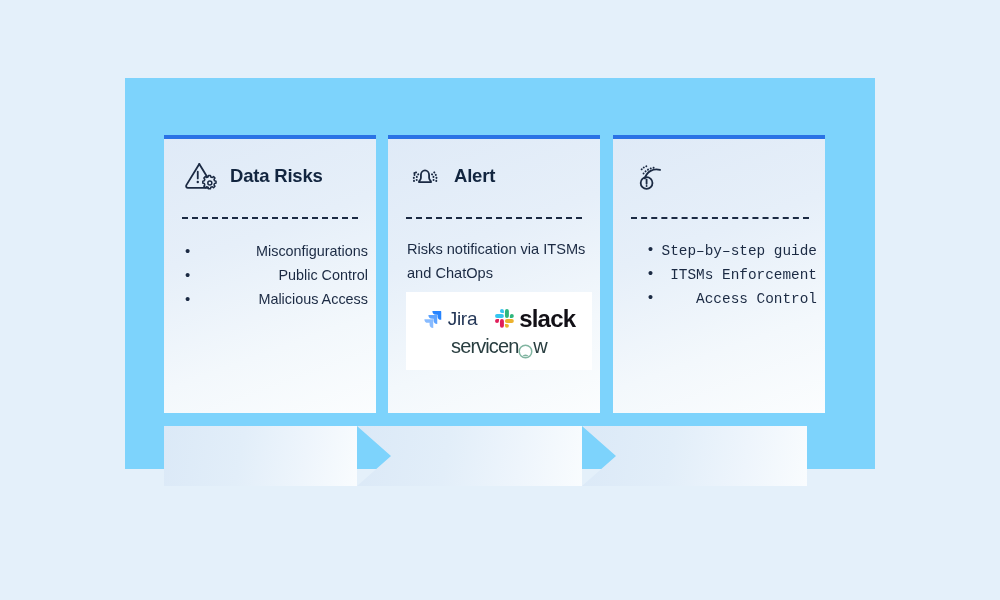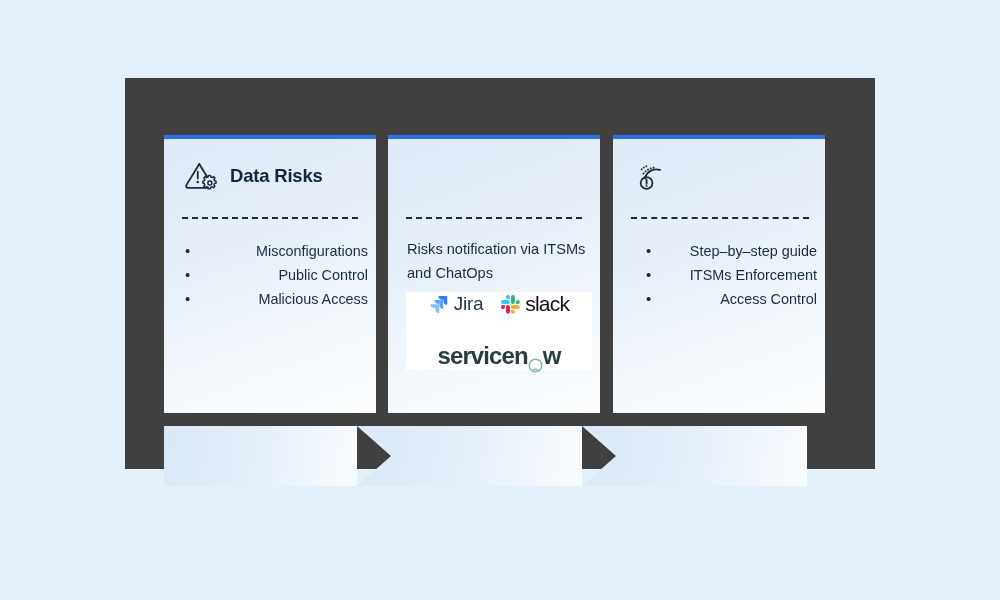--- a/index.html
+++ b/index.html
@@ -20,21 +20,21 @@
     height: 600px;
   }
 
   
   #panel {
     position: absolute;
     left: 125px;
     top: 78px;
     width: 750px;
     height: 391px;
-    background: #404040;
+    background: #7dd3fc;
   }
 
   
   .cards {
     position: absolute;
     left: 39px;   
     top: 57px;    
     width: 673px;
     height: 278px;
   }
@@ -116,21 +116,21 @@
     text-align: right;
   }
   .bullets li::before {
     content: "•";
     position: absolute;
     left: 0;
     top: -0.5px;
     font-size: 15px;
     color: #1b2a43;
   }
-  .card.c3 .bullets { left: 33px; }
+  .card.c3 .bullets { left: 33px; font-family: Liberation Mono, monospace; }
 
   .body-text {
     position: absolute;
     left: 19px;
     top: 102px;
     right: 10px;
     font-size: 14.6px;
     line-height: 24px;
     color: #1b2a43;
   }
@@ -139,50 +139,50 @@
   .logo-box {
     position: absolute;
     left: 18px;
     top: 157px;
     width: 186px;
     height: 78px;
     background: #ffffff;
     display: flex;
     flex-direction: column;
     align-items: center;
-    justify-content: space-between;
+    justify-content: center;
     gap: 2px;
   }
   .logo-row {
     display: flex;
     align-items: center;
     justify-content: center;
     gap: 18px;
   }
   .logo {
     display: flex;
     align-items: center;
     gap: 5px;
   }
   .logo-text {
     font-size: 19px;
     color: #253858;
     letter-spacing: -0.3px;
   }
   .logo-text.slack {
+    font-weight: bold;
+    color: #121016;
+    font-size: 24px;
+    letter-spacing: -0.8px;
+  }
+  .servicenow {
+    display: flex;
+    align-items: center;
+    font-size: 20px;
     font-weight: normal;
-    color: #121016;
-    font-size: 21px;
-    letter-spacing: -0.8px;
-  }
-  .servicenow {
-    display: flex;
-    align-items: center;
-    font-size: 24px;
-    font-weight: bold;
     color: #293e40;
     letter-spacing: -0.9px;
   }
   .servicenow .sn-o {
     display: inline-block;
     width: 15px;
     height: 15px;
     margin: 0 0px;
     position: relative;
     top: 2px;
@@ -253,20 +253,33 @@
         <ul class="bullets">
           <li>Misconfigurations</li>
           <li>Public Control</li>
           <li>Malicious Access</li>
         </ul>
       </div>
 
       <div class="card c2">
         <div class="card-topbar"></div>
 
+        <div class="card-head">
+          <span class="card-icon">
+            <svg viewBox="0 0 40 40" width="38" height="38" fill="none" stroke="#1b2a43" stroke-width="1.9" stroke-linecap="round" stroke-linejoin="round">
+              <path d="M13.6 26.4 c0 -1.0 .6 -1.6 1.1 -2.1 .7 -.7 1.0 -1.3 1.0 -2.4 v-3.0 c0 -2.6 1.9 -4.8 4.3 -4.8 2.4 0 4.3 2.2 4.3 4.8 v3.0 c0 1.1 .3 1.7 1.0 2.4 .5 .5 1.1 1.1 1.1 2.1 z"></path>
+              <path d="M8.9 17.0 a1 1 0 0 1 0 .01" stroke-dasharray="0.1 3.2" stroke-width="2.2"></path>
+              <path d="M12.9 18.2 a7.2 7.2 0 0 0 -1.0 7.8" stroke-dasharray="0.1 3.0" stroke-width="2.1"></path>
+              <path d="M10.6 16.2 a10.4 10.4 0 0 0 -1.4 11.2" stroke-dasharray="0.1 3.0" stroke-width="2.1"></path>
+              <path d="M27.4 18.2 a7.2 7.2 0 0 1 1.0 7.8" stroke-dasharray="0.1 3.0" stroke-width="2.1"></path>
+              <path d="M29.7 16.2 a10.4 10.4 0 0 1 1.4 11.2" stroke-dasharray="0.1 3.0" stroke-width="2.1"></path>
+            </svg>
+          </span>
+          <span class="card-title">Alert</span>
+        </div>
 
         <div class="divider"></div>
 
         <div class="body-text">Risks notification via ITSMs and ChatOps</div>
 
         <div class="logo-box">
           <div class="logo-row">
             <span class="logo">
               <svg width="20" height="20" viewBox="0 0 32 32">
                 <path d="M28.0 3.2 H15.0 a5.9 5.9 0 0 0 5.9 5.9 h2.4 v2.3 a5.9 5.9 0 0 0 5.9 5.9 V4.2 a1 1 0 0 0 -1.2 -1.0 z" fill="#2684ff"></path>

